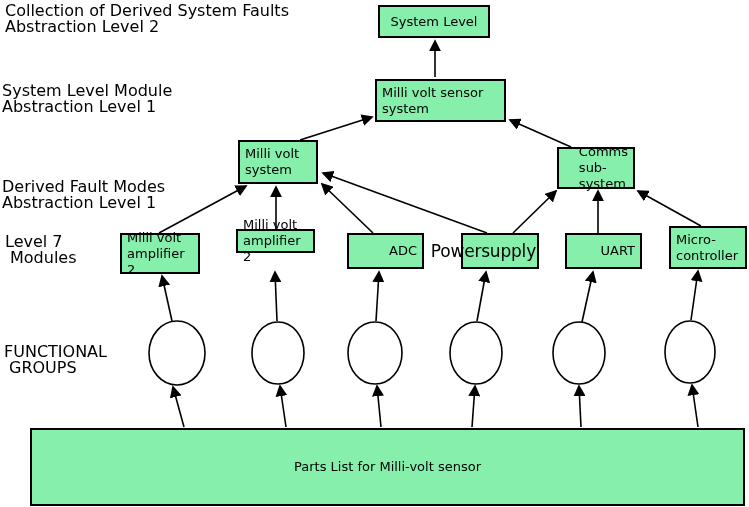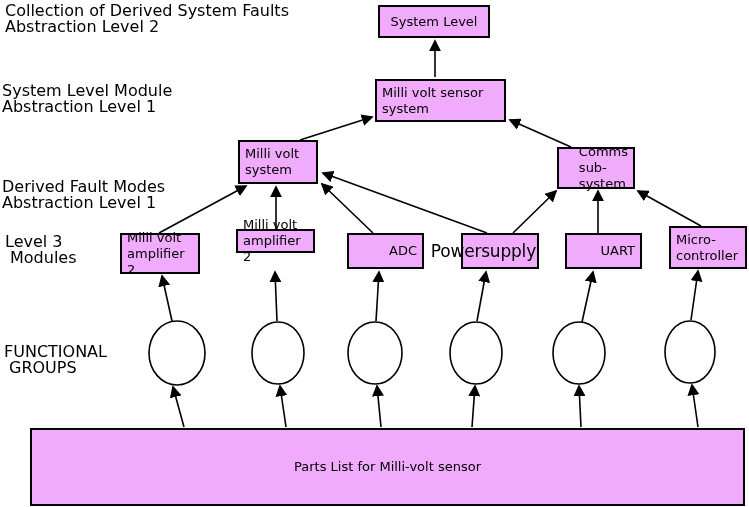--- a/index.html
+++ b/index.html
@@ -17,21 +17,21 @@
   }
   .connector-layer {
     position: absolute;
     left: 0; top: 0;
     width: 749px; height: 507px;
     pointer-events: none;
   }
   .node {
     position: absolute;
     border: 2px solid #000000;
-    background: #f0abfc;
+    background: #86efac;
     font-size: 13px;
     line-height: 16px;
     display: flex;
     align-items: center;
   }
   .node.left-text { justify-content: flex-end; padding: 2px 5px; text-align: left; }
   .node.center-text { justify-content: center; text-align: center; padding: 2px 2px; }
   .side-label {
     position: absolute;
     font-size: 16px;
@@ -96,21 +96,21 @@
   </div>
   <div class="side-label" style="left:2px; top:83px;">
     <span class="l1">System Level Module</span>
     <span class="l2">Abstraction Level 1</span>
   </div>
   <div class="side-label" style="left:2px; top:161px;margin-top:18px;">
     <span class="l1">Derived Fault Modes</span>
     <span class="l2">Abstraction Level 1</span>
   </div>
   <div class="side-label" style="left:5px; top:234px;">
-    <span class="l1">Level  3</span>
+    <span class="l1">Level  7</span>
     <span class="l2" style="padding-left:5px;">Modules</span>
   </div>
   <div class="side-label" style="left:4px; top:344px;">
     <span class="l1">FUNCTIONAL</span>
     <span class="l2" style="padding-left:5px;">GROUPS</span>
   </div>
 
   <div class="node center-text" style="left:378px; top:5px; width:112px; height:33px;">
     <span>System Level</span>
   </div>

